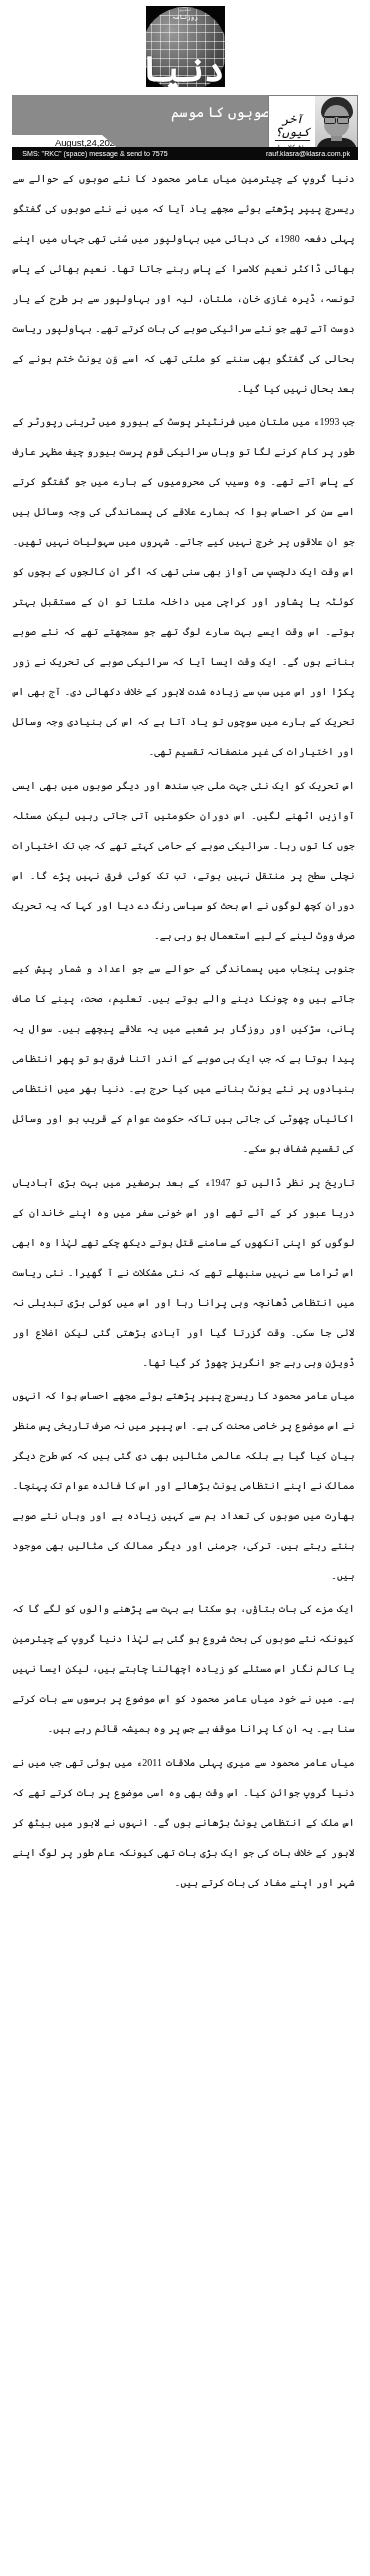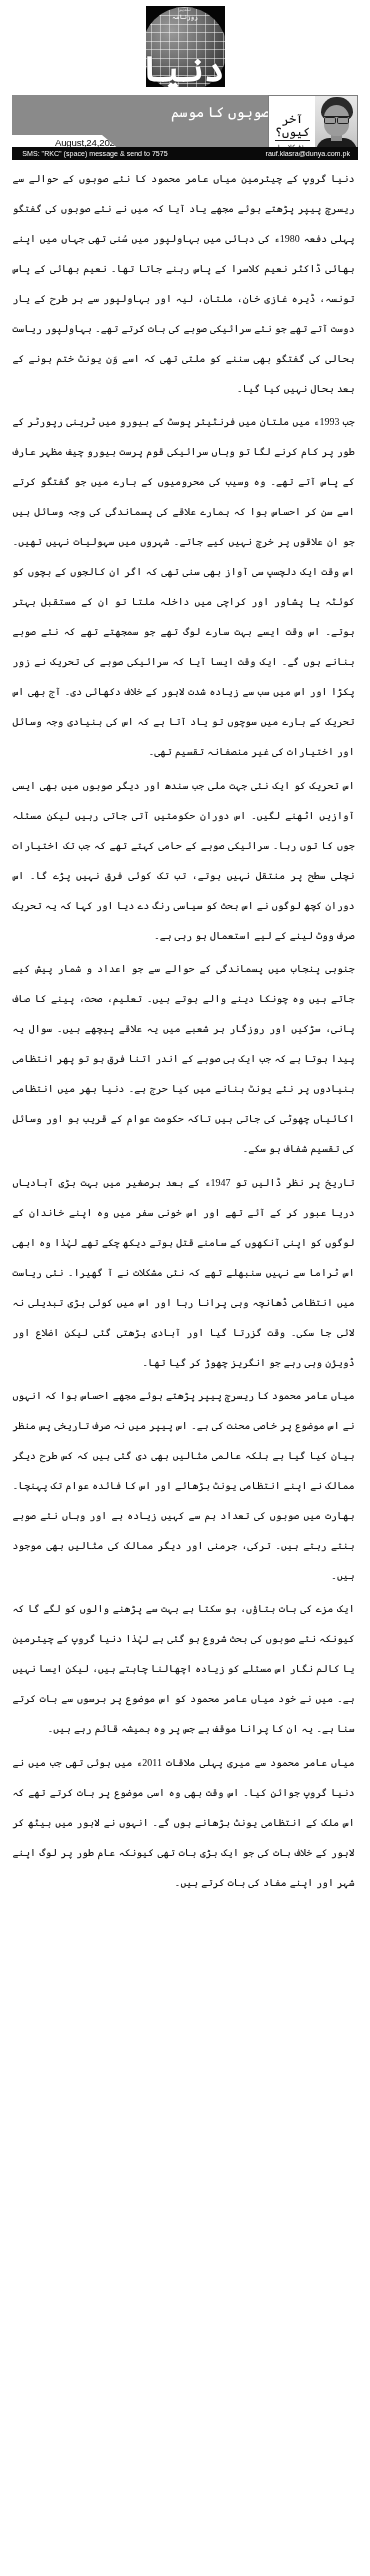--- a/index.html
+++ b/index.html
@@ -171,20 +171,21 @@
     position: absolute;
     right: 2.3px;
     left: 2.3px;
     top: 17px;
     text-align: center;
     font-size: 12px;
     color: #0b0b0b;
     font-family: "Liberation Serif", "DejaVu Serif", serif;
     direction: rtl;
     line-height: 1.1;
+    font-style: italic;
   }
   .colname-rule {
     position: absolute;
     left: 5.7px;
     right: 5.7px;
     top: 44px;
     height: 0.6px;
     background: #222;
   }
   .colauthor {
@@ -348,21 +349,21 @@
     <div class="photo-body"></div>
     <div class="photo-neck"></div>
     <div class="photo-hair"></div>
     <div class="photo-face"></div>
     <div class="photo-glasses"></div>
   </div>
 </div>
 
 <div class="sms-bar">
   <span class="sms-text">SMS: "RKC" (space) message &amp; send to 7575</span>
-  <span class="sms-email">rauf.klasra@dunya.com.pk</span>
+  <span class="sms-email">rauf.klasra@klasra.com.pk</span>
 </div>
 
 <div class="article">
     <p>دنیا گروپ کے چیئرمین میاں عامر محمود کا نئے صوبوں کے حوالے سے ریسرچ پیپر پڑھتے ہوئے مجھے یاد آیا کہ میں نے نئے صوبوں کی گفتگو پہلی دفعہ 1980ء کی دہائی میں بہاولپور میں سُنی تھی جہاں میں اپنے بھائی ڈاکٹر نعیم کلاسرا کے پاس رہنے جاتا تھا۔ نعیم بھائی کے پاس تونسہ، ڈیرہ غازی خان، ملتان، لیہ اور بہاولپور سے ہر طرح کے یار دوست آتے تھے جو نئے سرائیکی صوبے کی بات کرتے تھے۔ بہاولپور ریاست بحالی کی گفتگو بھی سننے کو ملتی تھی کہ اسے وَن یونٹ ختم ہونے کے بعد بحال نہیں کیا گیا۔</p>
     <p>جب 1993ء میں ملتان میں فرنٹیئر پوسٹ کے بیورو میں ٹرینی رپورٹر کے طور پر کام کرنے لگا تو وہاں سرائیکی قوم پرست بیورو چیف مظہر عارف کے پاس آتے تھے۔ وہ وسیب کی محرومیوں کے بارے میں جو گفتگو کرتے اسے سن کر احساس ہوا کہ ہمارے علاقے کی پسماندگی کی وجہ وسائل ہیں جو ان علاقوں پر خرچ نہیں کیے جاتے۔ شہروں میں سہولیات نہیں تھیں۔ اس وقت ایک دلچسپ سی آواز بھی سنی تھی کہ اگر ان کالجوں کے بچوں کو کوئٹہ یا پشاور اور کراچی میں داخلہ ملتا تو ان کے مستقبل بہتر ہوتے۔ اس وقت ایسے بہت سارے لوگ تھے جو سمجھتے تھے کہ نئے صوبے بنانے ہوں گے۔ ایک وقت ایسا آیا کہ سرائیکی صوبے کی تحریک نے زور پکڑا اور اس میں سب سے زیادہ شدت لاہور کے خلاف دکھائی دی۔ آج بھی اس تحریک کے بارے میں سوچوں تو یاد آتا ہے کہ اس کی بنیادی وجہ وسائل اور اختیارات کی غیر منصفانہ تقسیم تھی۔</p>
     <p>اس تحریک کو ایک نئی جہت ملی جب سندھ اور دیگر صوبوں میں بھی ایسی آوازیں اٹھنے لگیں۔ اس دوران حکومتیں آتی جاتی رہیں لیکن مسئلہ جوں کا توں رہا۔ سرائیکی صوبے کے حامی کہتے تھے کہ جب تک اختیارات نچلی سطح پر منتقل نہیں ہوتے، تب تک کوئی فرق نہیں پڑے گا۔ اس دوران کچھ لوگوں نے اس بحث کو سیاسی رنگ دے دیا اور کہا کہ یہ تحریک صرف ووٹ لینے کے لیے استعمال ہو رہی ہے۔</p>
     <p>جنوبی پنجاب میں پسماندگی کے حوالے سے جو اعداد و شمار پیش کیے جاتے ہیں وہ چونکا دینے والے ہوتے ہیں۔ تعلیم، صحت، پینے کا صاف پانی، سڑکیں اور روزگار ہر شعبے میں یہ علاقے پیچھے ہیں۔ سوال یہ پیدا ہوتا ہے کہ جب ایک ہی صوبے کے اندر اتنا فرق ہو تو پھر انتظامی بنیادوں پر نئے یونٹ بنانے میں کیا حرج ہے۔ دنیا بھر میں انتظامی اکائیاں چھوٹی کی جاتی ہیں تاکہ حکومت عوام کے قریب ہو اور وسائل کی تقسیم شفاف ہو سکے۔</p>
     <p>تاریخ پر نظر ڈالیں تو 1947ء کے بعد برصغیر میں بہت بڑی آبادیاں دریا عبور کر کے آئے تھے اور اس خونی سفر میں وہ اپنے خاندان کے لوگوں کو اپنی آنکھوں کے سامنے قتل ہوتے دیکھ چکے تھے لہٰذا وہ ابھی اس ٹراما سے نہیں سنبھلے تھے کہ نئی مشکلات نے آ گھیرا۔ نئی ریاست میں انتظامی ڈھانچہ وہی پرانا رہا اور اس میں کوئی بڑی تبدیلی نہ لائی جا سکی۔ وقت گزرتا گیا اور آبادی بڑھتی گئی لیکن اضلاع اور ڈویژن وہی رہے جو انگریز چھوڑ کر گیا تھا۔</p>
     <p>میاں عامر محمود کا ریسرچ پیپر پڑھتے ہوئے مجھے احساس ہوا کہ انہوں نے اس موضوع پر خاصی محنت کی ہے۔ اس پیپر میں نہ صرف تاریخی پس منظر بیان کیا گیا ہے بلکہ عالمی مثالیں بھی دی گئی ہیں کہ کس طرح دیگر ممالک نے اپنے انتظامی یونٹ بڑھائے اور اس کا فائدہ عوام تک پہنچا۔ بھارت میں صوبوں کی تعداد ہم سے کہیں زیادہ ہے اور وہاں نئے صوبے بنتے رہتے ہیں۔ ترکی، جرمنی اور دیگر ممالک کی مثالیں بھی موجود ہیں۔</p>
     <p>ایک مزے کی بات بتاؤں، ہو سکتا ہے بہت سے پڑھنے والوں کو لگے گا کہ کیونکہ نئے صوبوں کی بحث شروع ہو گئی ہے لہٰذا دنیا گروپ کے چیئرمین یا کالم نگار اس مسئلے کو زیادہ اچھالنا چاہتے ہیں، لیکن ایسا نہیں ہے۔ میں نے خود میاں عامر محمود کو اس موضوع پر برسوں سے بات کرتے سنا ہے۔ یہ ان کا پرانا موقف ہے جس پر وہ ہمیشہ قائم رہے ہیں۔</p>

